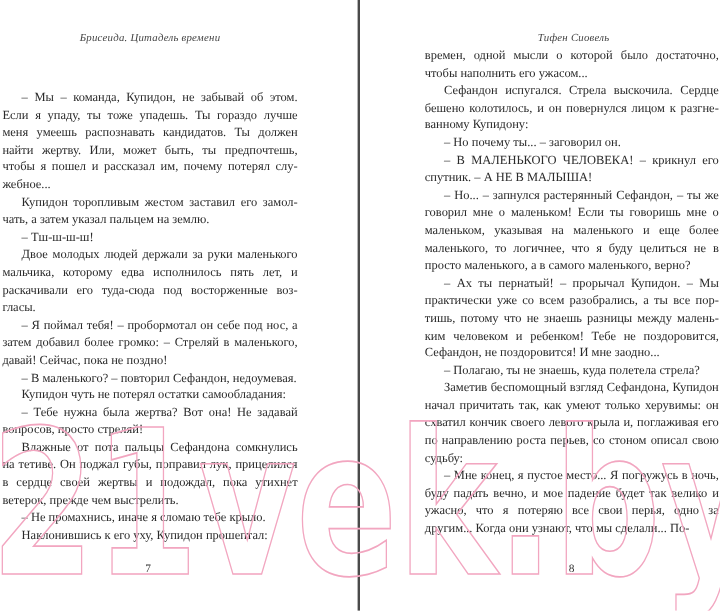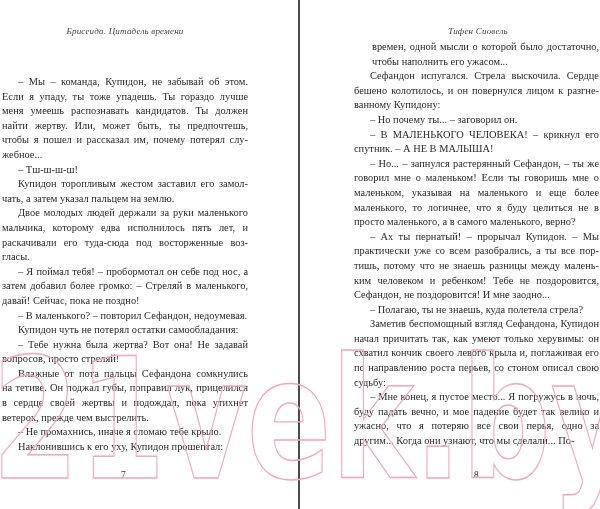--- a/index.html
+++ b/index.html
@@ -25,21 +25,21 @@
     .page-left .running-head { left: 0; width: 250px; }
     .page-right .running-head { left: 52px; width: 250px; }
     .text-block {
       position: absolute; top: 40px;
       font-size: 10.4px; line-height: 14.6px; text-align: justify;
       hyphens: manual;
     }
     .page-left .text-block { left: 2px; width: 246px; margin-top: 35px; }
     .page-right .text-block { left: 53px; width: 245px; }
     .text-block p { margin: 0; text-indent: 16px; }
-    .text-block p.noindent { text-indent: 0; margin-left: 18px; }
+    .text-block p.noindent { text-indent: 0; }
     .folio {
       position: absolute; top: 470px; font-size: 9.5px; color: #333;
     }
     .page-left .folio { left: 121px; }
     .page-right .folio { left: 173px; }
     .watermark {
       position: absolute; left: 0; top: 0; width: 600px; height: 509px;
       pointer-events: none;
     }
     .watermark text {
@@ -49,22 +49,22 @@
   </style>
 </head>
 <body>
 
 <div class="spread">
 
   <div class="page page-left">
     <div class="running-head">Брисеида. Цитадель времени</div>
     <div class="text-block">
       <p>– Мы – команда, Купидон, не забывай об этом. Если я упаду, ты тоже упадешь. Ты гораздо лучше меня умеешь распознавать кандидатов. Ты должен найти жертву. Или, может быть, ты предпочтешь, чтобы я пошел и рассказал им, почему потерял слу­жебное...</p>
+      <p>Купидон торопливым жестом заставил его замол­чать, а затем указал пальцем на землю.</p>
       <p>– Тш-ш-ш-ш!</p>
-      <p>Купидон торопливым жестом заставил его замол­чать, а затем указал пальцем на землю.</p>
       <p>Двое молодых людей держали за руки маленько­го мальчика, которому едва исполнилось пять лет, и раскачивали его туда-сюда под восторженные воз­гласы.</p>
       <p>– Я поймал тебя! – пробормотал он себе под нос, а затем добавил более громко: – Стреляй в малень­кого, давай! Сейчас, пока не поздно!</p>
       <p>– В маленького? – повторил Сефандон, недо­умевая.</p>
       <p>Купидон чуть не потерял остатки самообладания:</p>
       <p>– Тебе нужна была жертва? Вот она! Не задавай вопросов, просто стреляй!</p>
       <p>Влажные от пота пальцы Сефандона сомкнулись на тетиве. Он поджал губы, поправил лук, прицелил­ся в сердце своей жертвы и подождал, пока утихнет ветерок, прежде чем выстрелить.</p>
       <p>– Не промахнись, иначе я сломаю тебе крыло.</p>
       <p>Наклонившись к его уху, Купидон прошептал:</p>
     </div>
     <div class="folio">7</div>

